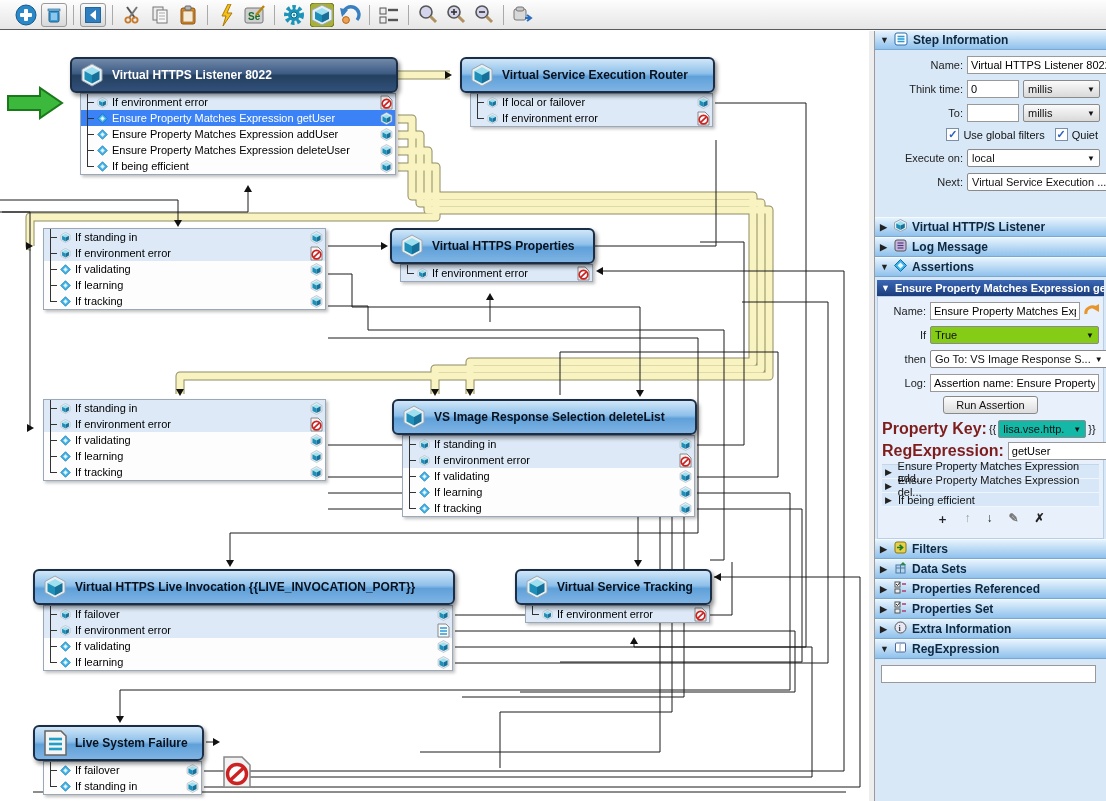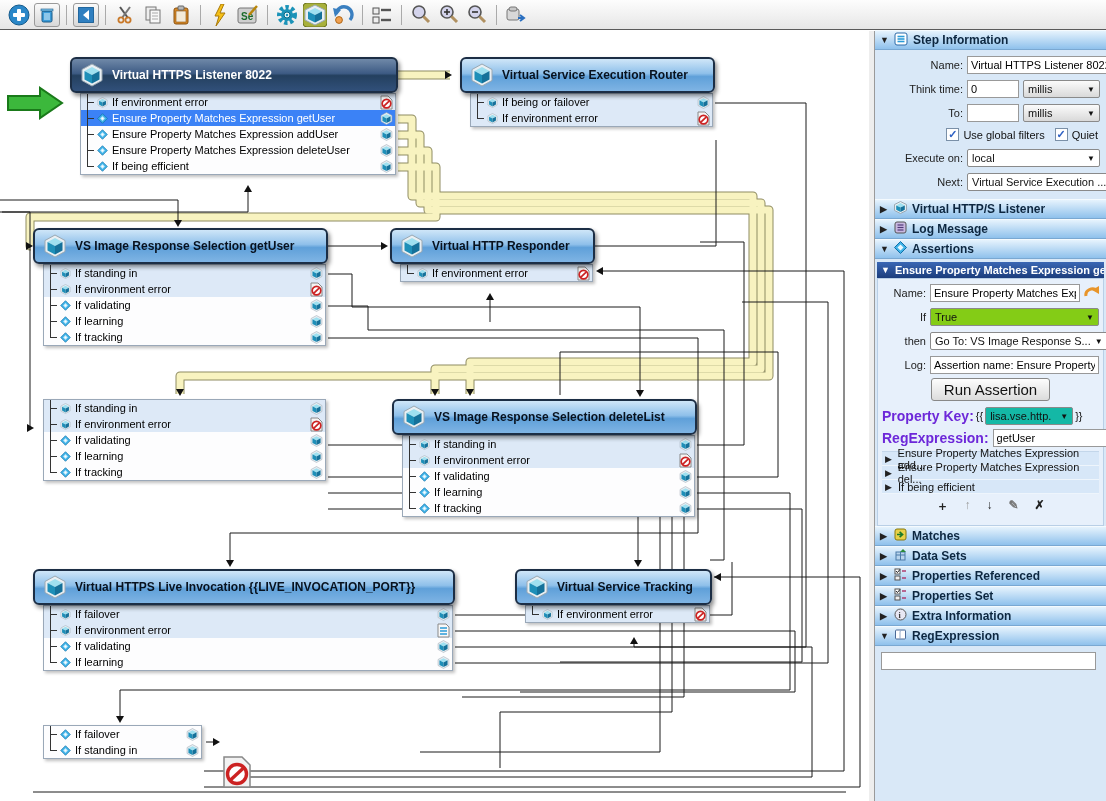--- a/index.html
+++ b/index.html
@@ -2,21 +2,21 @@
 <html><head>
 <meta charset="utf-8">
 <style>
   * { box-sizing: border-box; margin: 0; padding: 0; }
   html,body { width:1106px; height:801px; overflow:hidden;
     font-family:"Liberation Sans", sans-serif; background:#fff; }
 
   
   #toolbar { position:absolute; left:0; top:0; width:1106px; height:30px;
     background:linear-gradient(#fdfdfd,#e6e6e6);
-    border-bottom:1px solid #5a5a5a; display:flex; align-items:center; padding-left:5px; }
+    border-bottom:1px solid #5a5a5a; display:flex; align-items:center; padding-left:12px; }
   .tbtn { width:26px; height:24px; margin:0 1px; display:flex; align-items:center;
     justify-content:center; border-radius:3px; }
   .tbtn.boxed { border:1px solid #9a9a9a; background:linear-gradient(#fafafa,#d8d8d8); }
   .tsep { width:1px; height:20px; background:#aaa; margin:0 5px; }
 
   
   #canvas { position:absolute; left:0; top:31px; width:869px; height:770px; background:#fff; }
   #wires { position:absolute; left:0; top:0; }
   .node { position:absolute; font-size:11px; }
   .node-header { position:relative; height:36px; border:2px solid #1c2e45; border-radius:6px;
@@ -63,23 +63,23 @@
   .cb { width:13px; height:13px; border:1px solid #7a90a8; background:#fff; color:#2f62c4;
     font-size:11px; line-height:11px; text-align:center; font-weight:bold; margin-right:4px; }
   .cbrow { display:flex; align-items:center; justify-content:flex-end; gap:10px; margin:4px 2px 8px 0; }
   .asel-h { margin:3px 2px 0 2px; height:16px; display:flex; align-items:center; gap:5px;
     padding-left:4px; background:linear-gradient(#3a67b4,#1c3d7c); color:#fff;
     font-size:11px; font-weight:bold; white-space:nowrap; overflow:hidden; }
   .aedit { margin:0 2px; background:#e7f0fb; border:1px solid #b9cfe6; padding:5px 4px; }
   .aedit .flabel { width:44px; }
   .btnrow { text-align:center; margin:4px 0 6px; }
   .pbtn { display:inline-block; border:1px solid #888; border-radius:3px; padding:2px 12px;
-    background:linear-gradient(#fdfdfd,#dcdcdc); font-size:15px; }
+    background:linear-gradient(#fdfdfd,#dcdcdc); font-size:11px; }
   .pk-row { display:flex; align-items:center; gap:2px; margin:2px 0 4px; }
-  .pk-label { font-weight:bold; color:#6d28d9; font-size:14px; }
+  .pk-label { font-weight:bold; color:#7f1d1d; font-size:16px; }
   .alist { margin-top:4px; border-top:1px solid #c3d6ea; }
   .alist .arow { background:#d7e7f8; border-bottom:1px solid #eef5fc; height:14px;
     display:flex; align-items:center; gap:4px; padding-left:3px; font-size:11px; }
   .aicons { display:flex; justify-content:center; gap:16px; padding:4px 0 5px;
     font-size:12px; font-weight:bold; color:#222; }
   .doc-input { margin:6px; height:18px; width:215px; border:1px solid #999; background:#fff; }
 </style>
 </head>
 <body>
 
@@ -413,21 +413,21 @@
             <span class="tv"></span>
             <span class="th"></span>
             <span class="licon">
               <svg width="11" height="11" viewBox="0 0 24 24">
                 <polygon points="12,1 22,6.5 22,17.5 12,23 2,17.5 2,6.5" fill="#e9eff3" stroke="#9aa8b2"></polygon>
                 <polygon points="12,4 19.5,8 12,12 4.5,8" fill="#9fe0f0"></polygon>
                 <polygon points="4.5,8 12,12 12,20.5 4.5,16.5" fill="#1e8fb8"></polygon>
                 <polygon points="19.5,8 12,12 12,20.5 19.5,16.5" fill="#15719a"></polygon>
               </svg>
             </span>
-            <span class="rlabel">If being or failover</span>
+            <span class="rlabel">If local or failover</span>
             <span class="ricon">
               <svg width="13" height="13" viewBox="0 0 24 24">
                 <polygon points="12,1 22,6.5 22,17.5 12,23 2,17.5 2,6.5" fill="#e9eff3" stroke="#9aa8b2"></polygon>
                 <polygon points="12,4 19.5,8 12,12 4.5,8" fill="#9fe0f0"></polygon>
                 <polygon points="4.5,8 12,12 12,20.5 4.5,16.5" fill="#1e8fb8"></polygon>
                 <polygon points="19.5,8 12,12 12,20.5 19.5,16.5" fill="#15719a"></polygon>
               </svg>
             </span>
           </div>
           <div class="nrow cubebg lastrow">
@@ -446,31 +446,20 @@
               <svg width="13" height="15" viewBox="0 0 13 15">
                 <path d="M1,1 h7 l4,4 v9 h-11 z" fill="#f4f4f4" stroke="#888"></path>
                 <circle cx="6.5" cy="8.6" r="4.3" fill="#fff" stroke="#cc2222" stroke-width="1.7"></circle>
                 <line x1="3.6" y1="11.4" x2="9.4" y2="5.8" stroke="#cc2222" stroke-width="1.7"></line>
               </svg>
             </span>
           </div>
         </div>
       </div>
       <div class="node" style="left: 33px; top: 197px; width: 295px;">
-        <div class="node-header blue">
-          <span style="display:inline-flex">
-            <svg width="24" height="24" viewBox="0 0 24 24">
-              <polygon points="12,1 22,6.5 22,17.5 12,23 2,17.5 2,6.5" fill="#e9eff3" stroke="#9aa8b2"></polygon>
-              <polygon points="12,4 19.5,8 12,12 4.5,8" fill="#9fe0f0"></polygon>
-              <polygon points="4.5,8 12,12 12,20.5 4.5,16.5" fill="#1e8fb8"></polygon>
-              <polygon points="19.5,8 12,12 12,20.5 19.5,16.5" fill="#15719a"></polygon>
-            </svg>
-          </span>
-          <span class="node-title">VS Image Response Selection getUser</span>
-        </div>
         <div class="node-body">
           <div class="nrow cubebg">
             <span class="tv"></span>
             <span class="th"></span>
             <span class="licon">
               <svg width="11" height="11" viewBox="0 0 24 24">
                 <polygon points="12,1 22,6.5 22,17.5 12,23 2,17.5 2,6.5" fill="#e9eff3" stroke="#9aa8b2"></polygon>
                 <polygon points="12,4 19.5,8 12,12 4.5,8" fill="#9fe0f0"></polygon>
                 <polygon points="4.5,8 12,12 12,20.5 4.5,16.5" fill="#1e8fb8"></polygon>
                 <polygon points="19.5,8 12,12 12,20.5 19.5,16.5" fill="#15719a"></polygon>
@@ -571,21 +560,21 @@
       <div class="node" style="left: 390px; top: 197px; width: 205px;">
         <div class="node-header blue">
           <span style="display:inline-flex">
             <svg width="24" height="24" viewBox="0 0 24 24">
               <polygon points="12,1 22,6.5 22,17.5 12,23 2,17.5 2,6.5" fill="#e9eff3" stroke="#9aa8b2"></polygon>
               <polygon points="12,4 19.5,8 12,12 4.5,8" fill="#9fe0f0"></polygon>
               <polygon points="4.5,8 12,12 12,20.5 4.5,16.5" fill="#1e8fb8"></polygon>
               <polygon points="19.5,8 12,12 12,20.5 19.5,16.5" fill="#15719a"></polygon>
             </svg>
           </span>
-          <span class="node-title">Virtual HTTP Responder</span>
+          <span class="node-title">Virtual HTTPS Properties</span>
         </div>
         <div class="node-body">
           <div class="nrow cubebg lastrow">
             <span class="tv"></span>
             <span class="th"></span>
             <span class="licon">
               <svg width="11" height="11" viewBox="0 0 24 24">
                 <polygon points="12,1 22,6.5 22,17.5 12,23 2,17.5 2,6.5" fill="#e9eff3" stroke="#9aa8b2"></polygon>
                 <polygon points="12,4 19.5,8 12,12 4.5,8" fill="#9fe0f0"></polygon>
                 <polygon points="4.5,8 12,12 12,20.5 4.5,16.5" fill="#1e8fb8"></polygon>
@@ -950,20 +939,31 @@
               <svg width="13" height="15" viewBox="0 0 13 15">
                 <path d="M1,1 h7 l4,4 v9 h-11 z" fill="#f4f4f4" stroke="#888"></path>
                 <circle cx="6.5" cy="8.6" r="4.3" fill="#fff" stroke="#cc2222" stroke-width="1.7"></circle>
                 <line x1="3.6" y1="11.4" x2="9.4" y2="5.8" stroke="#cc2222" stroke-width="1.7"></line>
               </svg>
             </span>
           </div>
         </div>
       </div>
       <div class="node" style="left: 33px; top: 694px; width: 171px;">
+        <div class="node-header blue">
+          <span style="display:inline-flex">
+            <svg width="24" height="26" viewBox="0 0 24 26">
+              <path d="M2,1 h16 l5,5 v19 h-21 z" fill="#f4f4f4" stroke="#666" stroke-width="1.5"></path>
+              <line x1="6" y1="9" x2="19" y2="9" stroke="#1e9fc8" stroke-width="2.6"></line>
+              <line x1="6" y1="14" x2="19" y2="14" stroke="#1e9fc8" stroke-width="2.6"></line>
+              <line x1="6" y1="19" x2="19" y2="19" stroke="#1e9fc8" stroke-width="2.6"></line>
+            </svg>
+          </span>
+          <span class="node-title">Live System Failure</span>
+        </div>
         <div class="node-body">
           <div class="nrow white">
             <span class="tv"></span>
             <span class="th"></span>
             <span class="licon">
               <svg width="11" height="11" viewBox="0 0 16 16">
                 <polygon points="8,1 15,8 8,15 1,8" fill="#3fb3e8" stroke="#0e6fa8"></polygon>
                 <polygon points="8,4.5 11.5,8 8,11.5 4.5,8" fill="#bfe8fb"></polygon>
                 <circle cx="8" cy="8" r="1.4" fill="#fff"></circle>
               </svg>
@@ -1049,21 +1049,21 @@
           <span>Quiet</span>
         </span>
     </div>
     <div class="frow">
       <span class="flabel">Execute on:</span>
       <span class="dd" style="flex:1;background:#fff">
           <span class="val">local</span>
           <span class="arr">▼</span>
         </span>
     </div>
-    <div class="frow" style="margin-bottom:2px">
+    <div class="frow" style="margin-bottom:20px">
       <span class="flabel">Next:</span>
       <span class="dd" style="flex:1;background:#fff">
           <span class="val">Virtual Service Execution ...</span>
         </span>
     </div>
   </div>
 
   <div class="sec-h">
     <span class="tri">▶</span>
     <span><svg width="13" height="13">
@@ -1160,21 +1160,21 @@
       <span>✗</span>
     </div>
   </div>
 
   <div class="sec-h">
     <span class="tri">▶</span>
     <span><svg width="13" height="13">
           <rect x="1" y="1" width="11" height="11" rx="2" fill="#e8d048" stroke="#887810"></rect>
           <path d="M3,6.5 h5 m-2.4,-2.6 l3,2.6 l-3,2.6" stroke="#1a7a2a" stroke-width="1.6" fill="none"></path>
         </svg></span>
-    <span>Matches</span>
+    <span>Filters</span>
   </div>
   <div class="sec-h">
     <span class="tri">▶</span>
     <span><svg width="13" height="13">
           <rect x="2" y="4" width="9" height="8" fill="#b8d4ec" stroke="#4a7aa8"></rect>
           <line x1="2" y1="7" x2="11" y2="7" stroke="#4a7aa8"></line>
           <line x1="6.5" y1="4" x2="6.5" y2="12" stroke="#4a7aa8"></line>
           <path d="M9,1 l3,3 h-6 z" fill="#2a8a3a"></path>
         </svg></span>
     <span>Data Sets</span>

